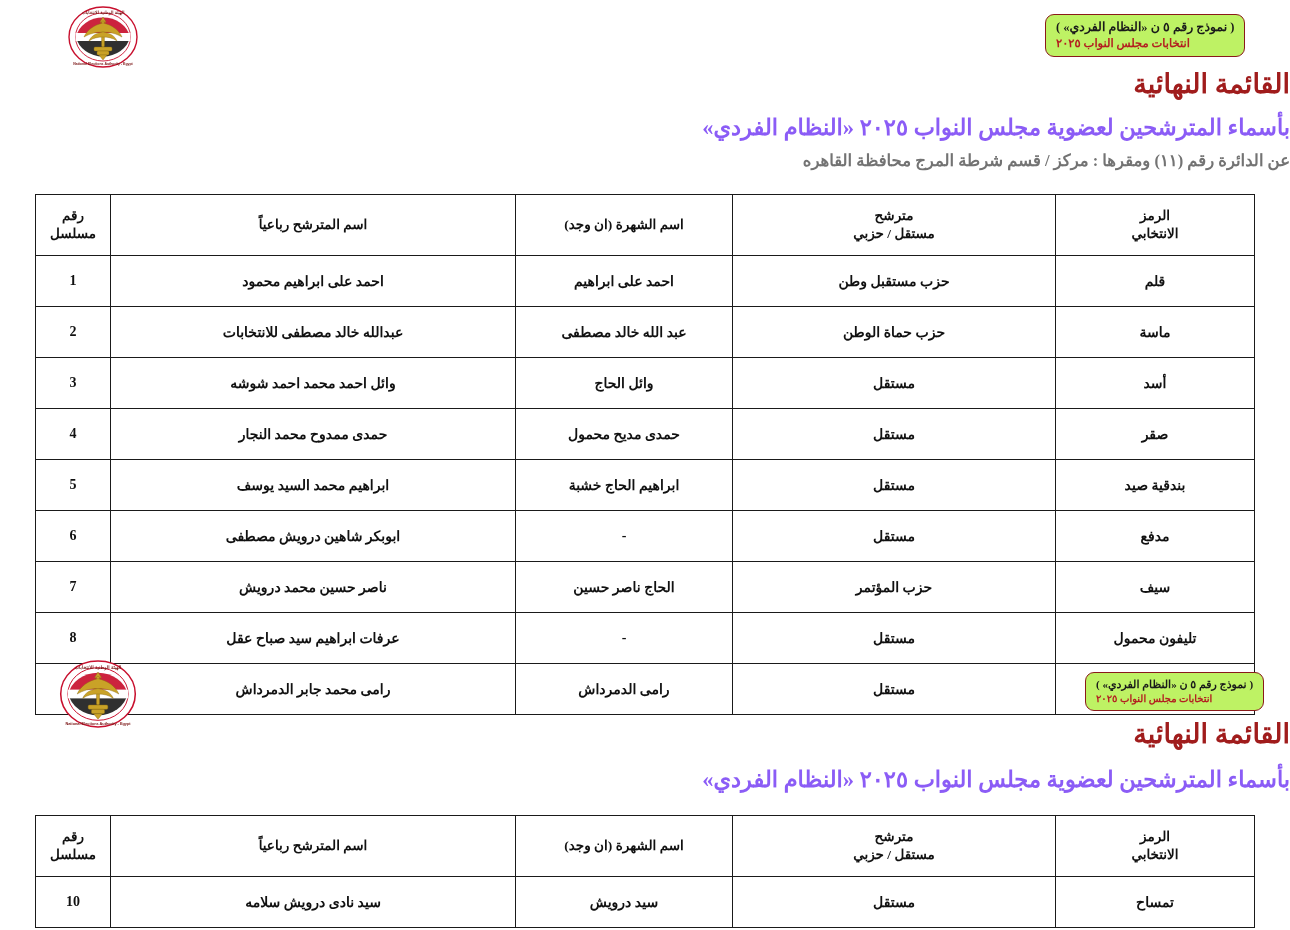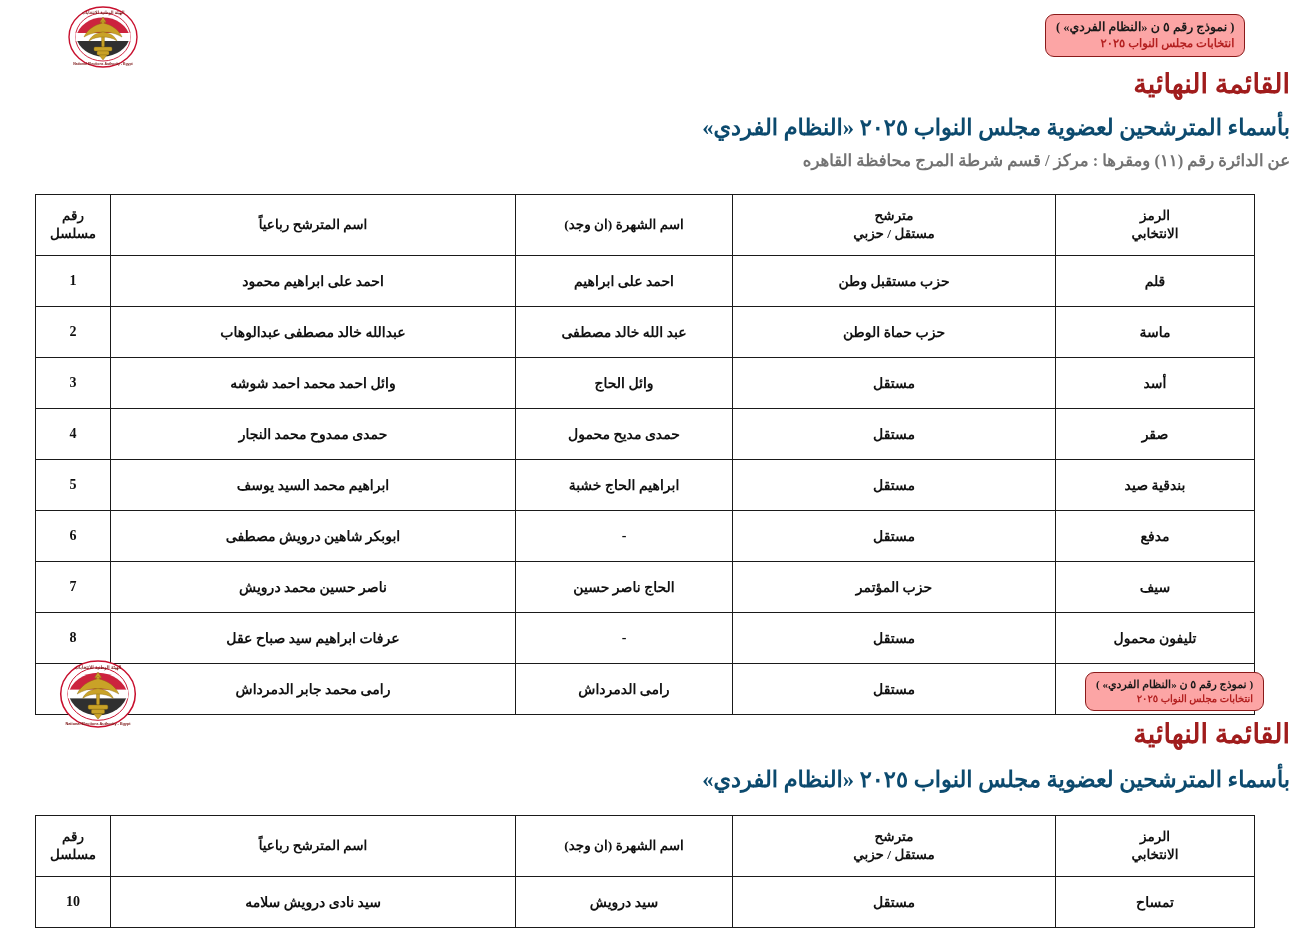--- a/index.html
+++ b/index.html
@@ -25,23 +25,23 @@
   .topbar {
     position: relative;
     height: 70px;
   }
 
   .form-box {
     position: absolute;
     border: 1.5px solid #8a1a1a;
     border-radius: 9px;
     padding: 4px 10px 5px 10px;
-    text-align: right;
+    text-align: left;
     line-height: 1.35;
-    background: #fca5a5;
+    background: #bef264;
     white-space: nowrap;
   }
   .form-box .line1 {
     font-family: "Liberation Serif", "DejaVu Serif", serif;
     font-size: 12.5px;
     font-weight: bold;
     color: #1a1a1a;
     letter-spacing: 0px;
   }
   .form-box .line2 {
@@ -65,21 +65,21 @@
     position: relative;
   }
   .title-main {
     color: #a01c1c;
     font-weight: bold;
     font-size: 27px;
     font-family: "Liberation Serif", "DejaVu Serif", serif;
     letter-spacing: 0px;
   }
   .title-sub {
-    color: #0c4a6e;
+    color: #8b5cf6;
     font-weight: bold;
     font-size: 22.5px;
     font-family: "Liberation Serif", "DejaVu Serif", serif;
     padding-left: 48px;
   }
   .title-district {
     color: #737373;
     font-weight: bold;
     font-size: 16.5px;
     font-family: "Liberation Serif", "DejaVu Serif", serif;
@@ -191,21 +191,21 @@
         <td class="col-symbol">قلم</td>
         <td class="col-party">حزب مستقبل وطن</td>
         <td class="col-fame">احمد على ابراهيم</td>
         <td class="col-name">احمد على ابراهيم محمود</td>
         <td class="col-serial">1</td>
       </tr>
       <tr>
         <td class="col-symbol">ماسة</td>
         <td class="col-party">حزب حماة الوطن</td>
         <td class="col-fame">عبد الله خالد مصطفى</td>
-        <td class="col-name">عبدالله خالد مصطفى عبدالوهاب</td>
+        <td class="col-name">عبدالله خالد مصطفى للانتخابات</td>
         <td class="col-serial">2</td>
       </tr>
       <tr>
         <td class="col-symbol">أسد</td>
         <td class="col-party">مستقل</td>
         <td class="col-fame">وائل الحاج</td>
         <td class="col-name">وائل احمد محمد احمد شوشه</td>
         <td class="col-serial">3</td>
       </tr>
       <tr>

